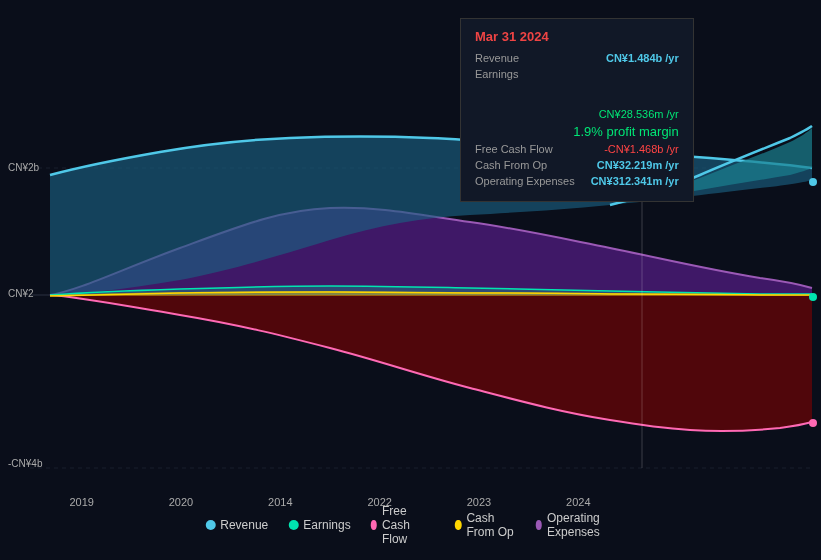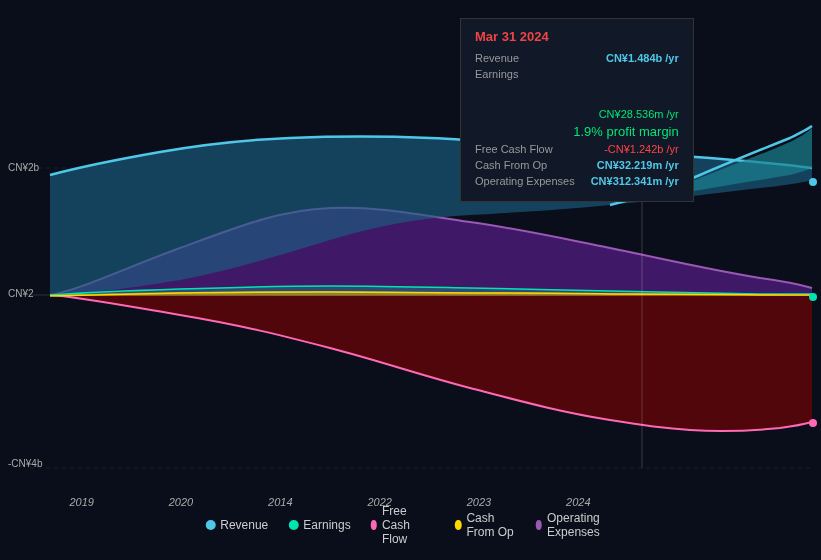--- a/index.html
+++ b/index.html
@@ -76,21 +76,20 @@
 
     
     .x-labels {
       position: absolute;
       bottom: 52px;
       left: 0;
       width: 660px;
       display: flex;
       justify-content: space-around;
       padding: 0 32px;
-      font-style: italic;
     }
     .x-label {
       font-size: 11px;
       color: #aaa;
     }
 
     
     .legend {
       position: absolute;
       bottom: 14px;
@@ -315,21 +314,21 @@
     </div>
     <div class="tooltip-row">
       <span>Earnings</span>
       <span class="val green">CN¥28.536m /yr</span>
     </div>
     <div class="profit-row">
       <span class="profit-margin">1.9% profit margin</span>
     </div>
     <div class="tooltip-row">
       <span>Free Cash Flow</span>
-      <span class="val red">-CN¥1.242b /yr</span>
+      <span class="val red">-CN¥1.468b /yr</span>
     </div>
     <div class="tooltip-row">
       <span>Cash From Op</span>
       <span class="val cyan">CN¥32.219m /yr</span>
     </div>
     <div class="tooltip-row">
       <span>Operating Expenses</span>
       <span class="val cyan">CN¥312.341m /yr</span>
     </div>
   </div>

